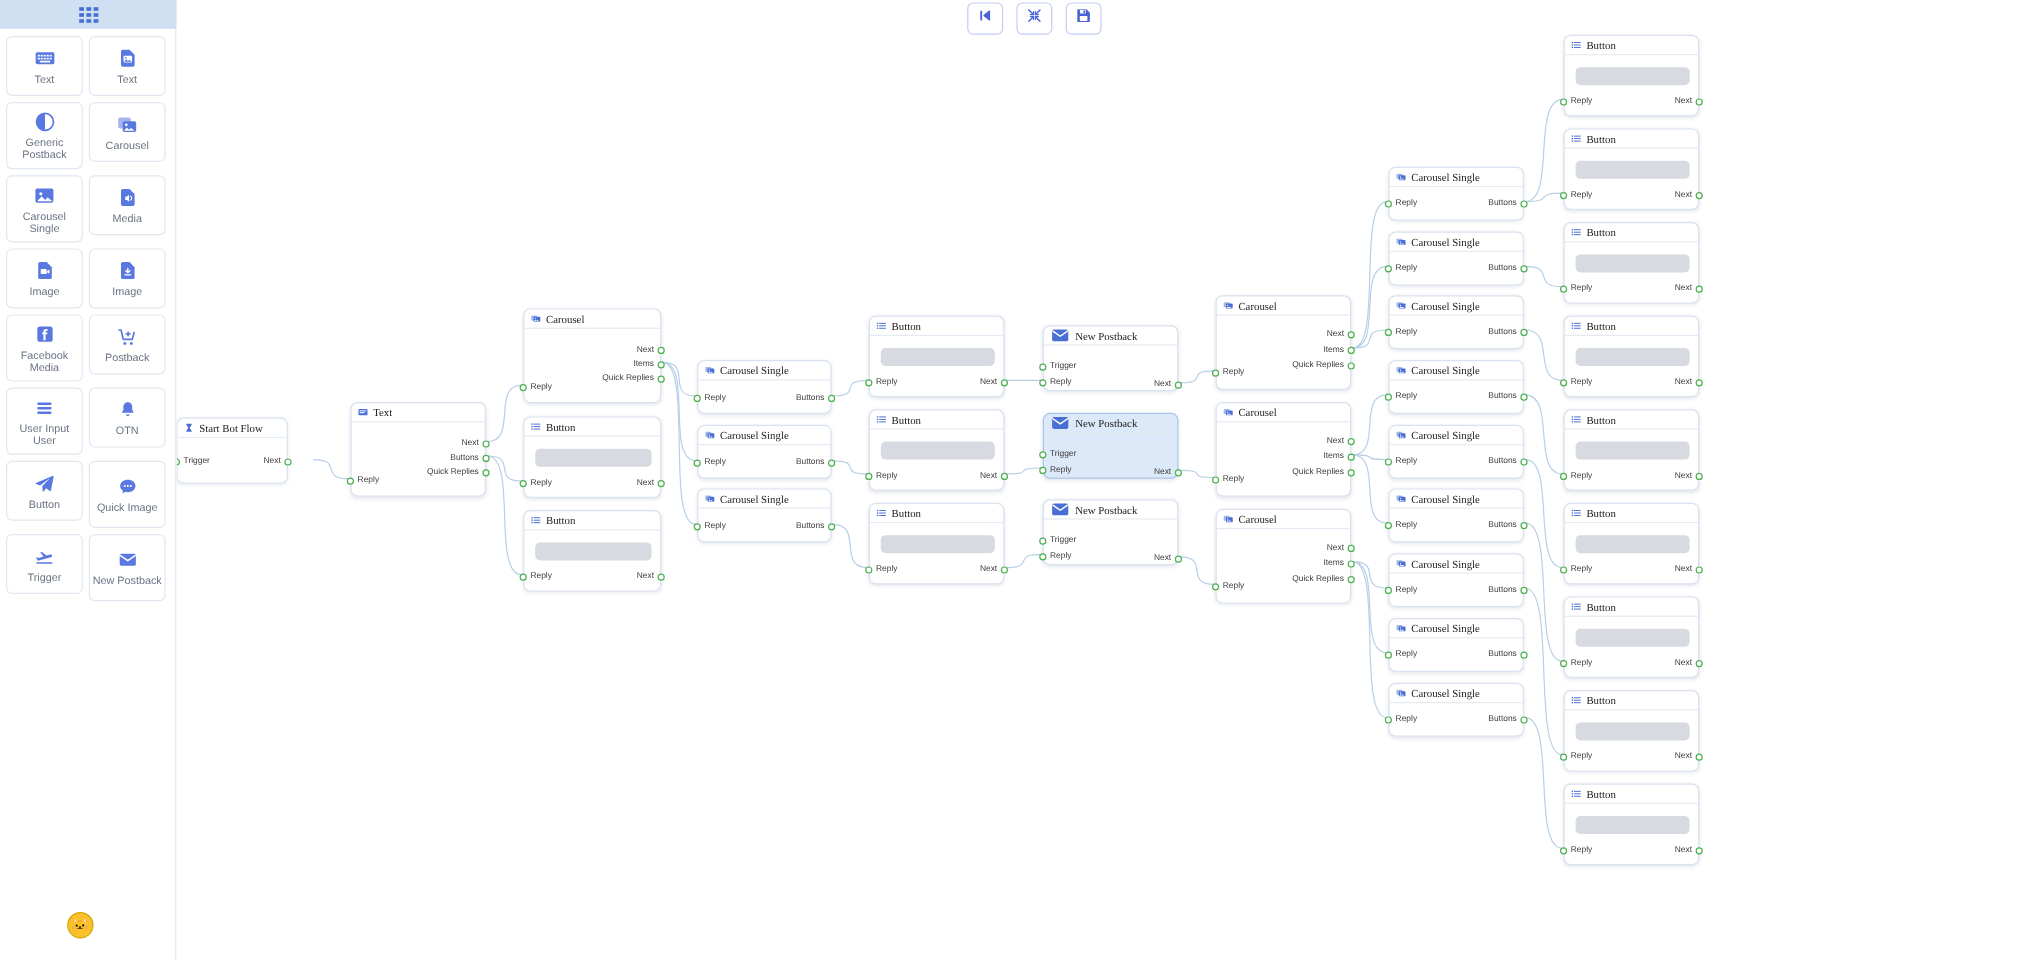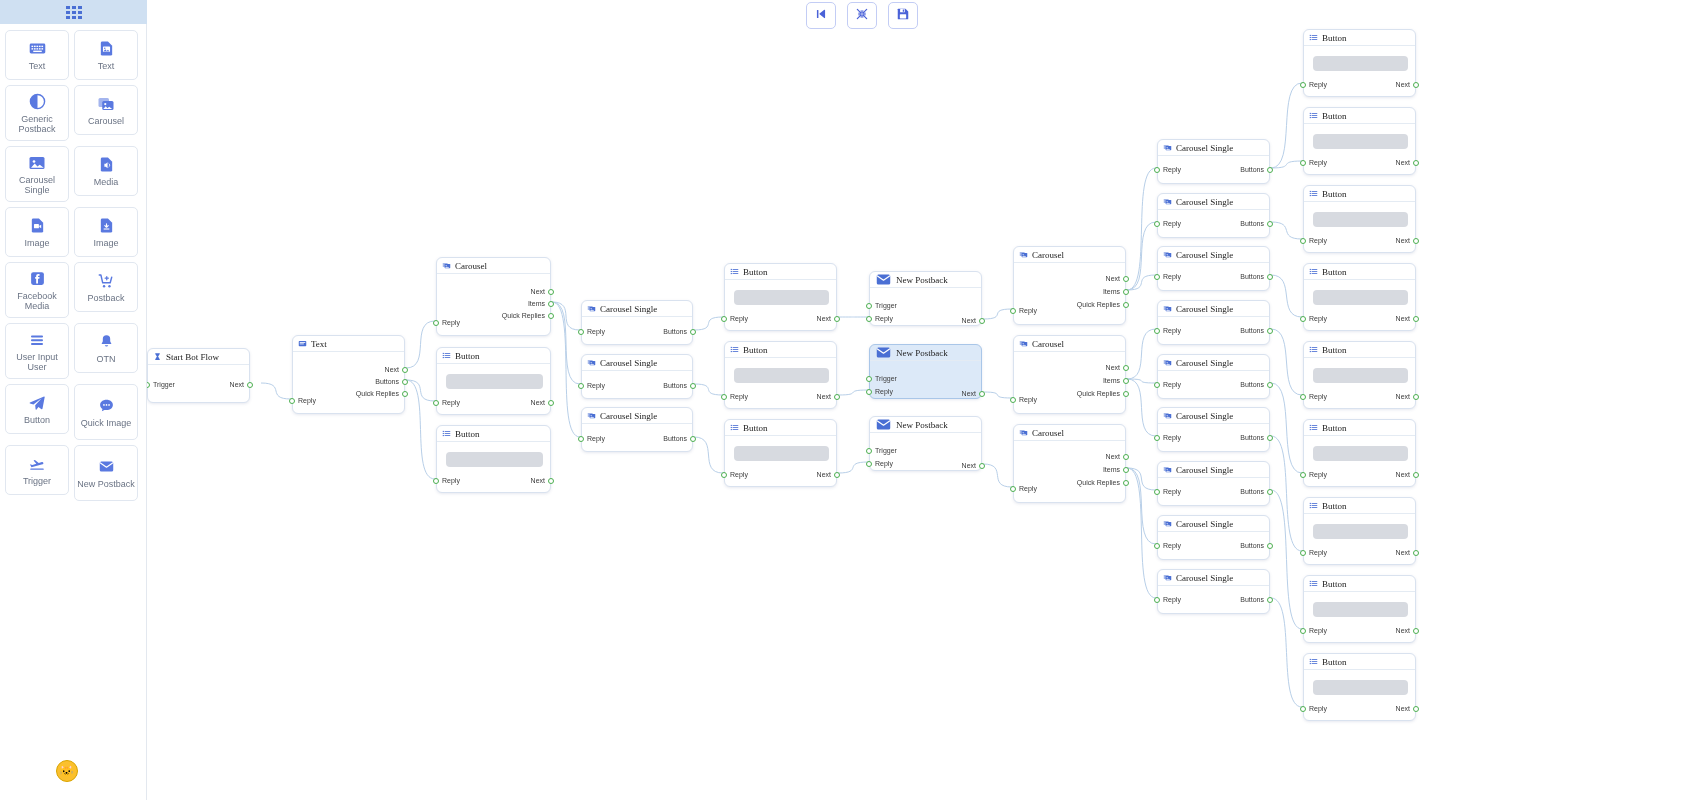--- a/index.html
+++ b/index.html
@@ -353,21 +353,21 @@
         <path d="M1124,168 C1150,168 1129,161 1155,161" fill="none" stroke="#b8cfe8" stroke-width="1"></path>
         <path d="M1124,222 C1150,222 1129,239 1155,239" fill="none" stroke="#b8cfe8" stroke-width="1"></path>
         <path d="M1124,275 C1150,275 1129,317 1155,317" fill="none" stroke="#b8cfe8" stroke-width="1"></path>
         <path d="M1124,329 C1150,329 1129,395 1155,395" fill="none" stroke="#b8cfe8" stroke-width="1"></path>
         <path d="M1124,383 C1150,383 1129,473 1155,473" fill="none" stroke="#b8cfe8" stroke-width="1"></path>
         <path d="M1124,436 C1150,436 1129,551 1155,551" fill="none" stroke="#b8cfe8" stroke-width="1"></path>
         <path d="M1124,490 C1150,490 1129,629 1155,629" fill="none" stroke="#b8cfe8" stroke-width="1"></path>
         <path d="M1124,598 C1150,598 1129,707 1155,707" fill="none" stroke="#b8cfe8" stroke-width="1"></path>
       </svg>
     <div id="nodes">
-        <div class="node" style="left: 0px; top: 348px; width: 103px; height: 55px;">
+        <div class="node" style="left: 0px; top: 348px; width: 93px; height: 55px;">
           <div class="node-head">
             <span class="hd-icon">
               <svg width="9" height="9" viewBox="0 0 24 24" fill="currentColor">
                 <path d="M6 3h12v2l-4.4 7 4.4 7v2H6v-2l4.4-7L6 5V3z"></path>
               </svg>
             </span>
             <span>Start Bot Flow</span>
           </div>
           <div class="node-body"></div>
           <div class="port left" style="top:32px">

